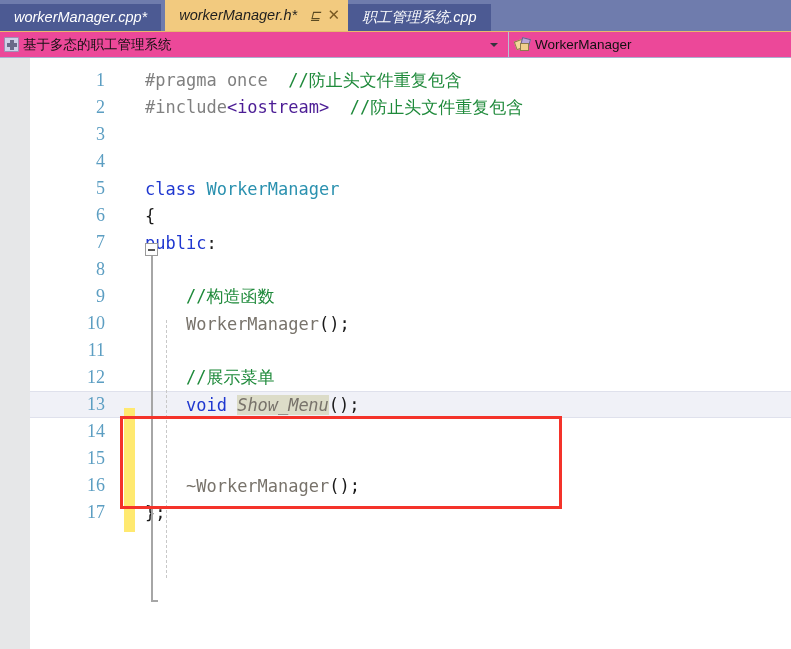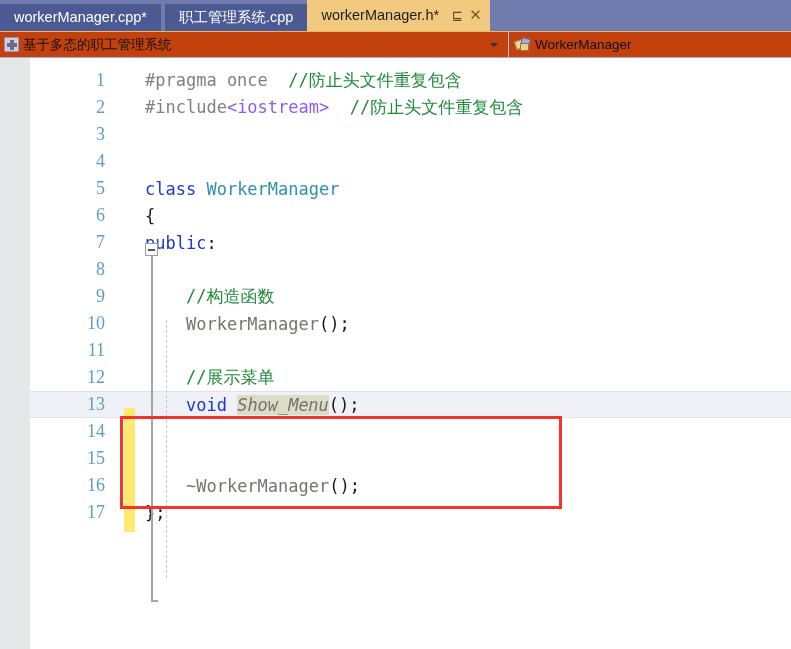--- a/index.html
+++ b/index.html
@@ -16,20 +16,21 @@
   }
 
   
   .tabstrip {
     position: relative;
     height: 31px;
     background: #6f7cad;
     display: flex;
     align-items: flex-end;
     overflow: hidden;
+    font-style: italic;
   }
   .tab {
     height: 27px;
     display: flex;
     align-items: center;
     padding: 0 14px;
     font-size: 14.5px;
     white-space: nowrap;
     box-sizing: border-box;
     position: relative;
@@ -68,21 +69,21 @@
     font-size: 15px;
     line-height: 1;
     font-family: "DejaVu Sans", sans-serif;
     cursor: pointer;
   }
   .tab-gap { width: 4px; }
 
   
   .navbar {
     height: 26px;
-    background: #c2410c;
+    background: #ec4899;
     border-top: 1px solid #e8b96b;
     display: flex;
     align-items: center;
     font-size: 13.5px;
     color: #111111;
     box-sizing: border-box;
   }
   .nav-left {
     display: flex;
     align-items: center;
@@ -215,21 +216,21 @@
     background: #f0f1f7;
     border-top: 1px solid #dfe1ec;
     border-bottom: 1px solid #dfe1ec;
     box-sizing: border-box;
   }
 
   
   .c-comment { color: #1f8a3b; }
   .c-keyword { color: #1f37d0; }
   .c-pre     { color: #808080; }
-  .c-header  { color: #8b5cf6; }
+  .c-header  { color: #4c1d95; }
   .c-type    { color: #2b91af; }
   .c-fn      { color: #78736b; }
   .c-plain   { color: #1a1a1a; }
   .c-punc    { color: #1a1a1a; }
   .hl-word   { background: #dcdcc8; font-style: italic; }
 
   
   .caret {
     display: inline-block;
     width: 0;
@@ -307,29 +308,29 @@
   }
 </style>
 </head>
 <body>
 
 <div class="tabstrip">
   <div class="tab inactive-dark">
     <span class="tab-label">workerManager.cpp*</span>
   </div>
   <div class="tab-gap"></div>
-  <div class="tab inactive-dark">
-    <span class="tab-label">职工管理系统.cpp</span>
-  </div>
   <div class="tab active-amber">
     <span class="tab-label">workerManager.h*</span>
     <span class="tab-icons">
       <span class="pin-ico">⊑</span>
       <span class="close-ico">✕</span>
     </span>
+  </div>
+  <div class="tab inactive-dark">
+    <span class="tab-label">职工管理系统.cpp</span>
   </div>
 </div>
 
 <div class="navbar">
   <div class="nav-left">
     <span class="ico-ns"></span>
     <span class="nav-text">基于多态的职工管理系统</span>
     <span class="combo-arrow"></span>
   </div>
   <div class="nav-right">

